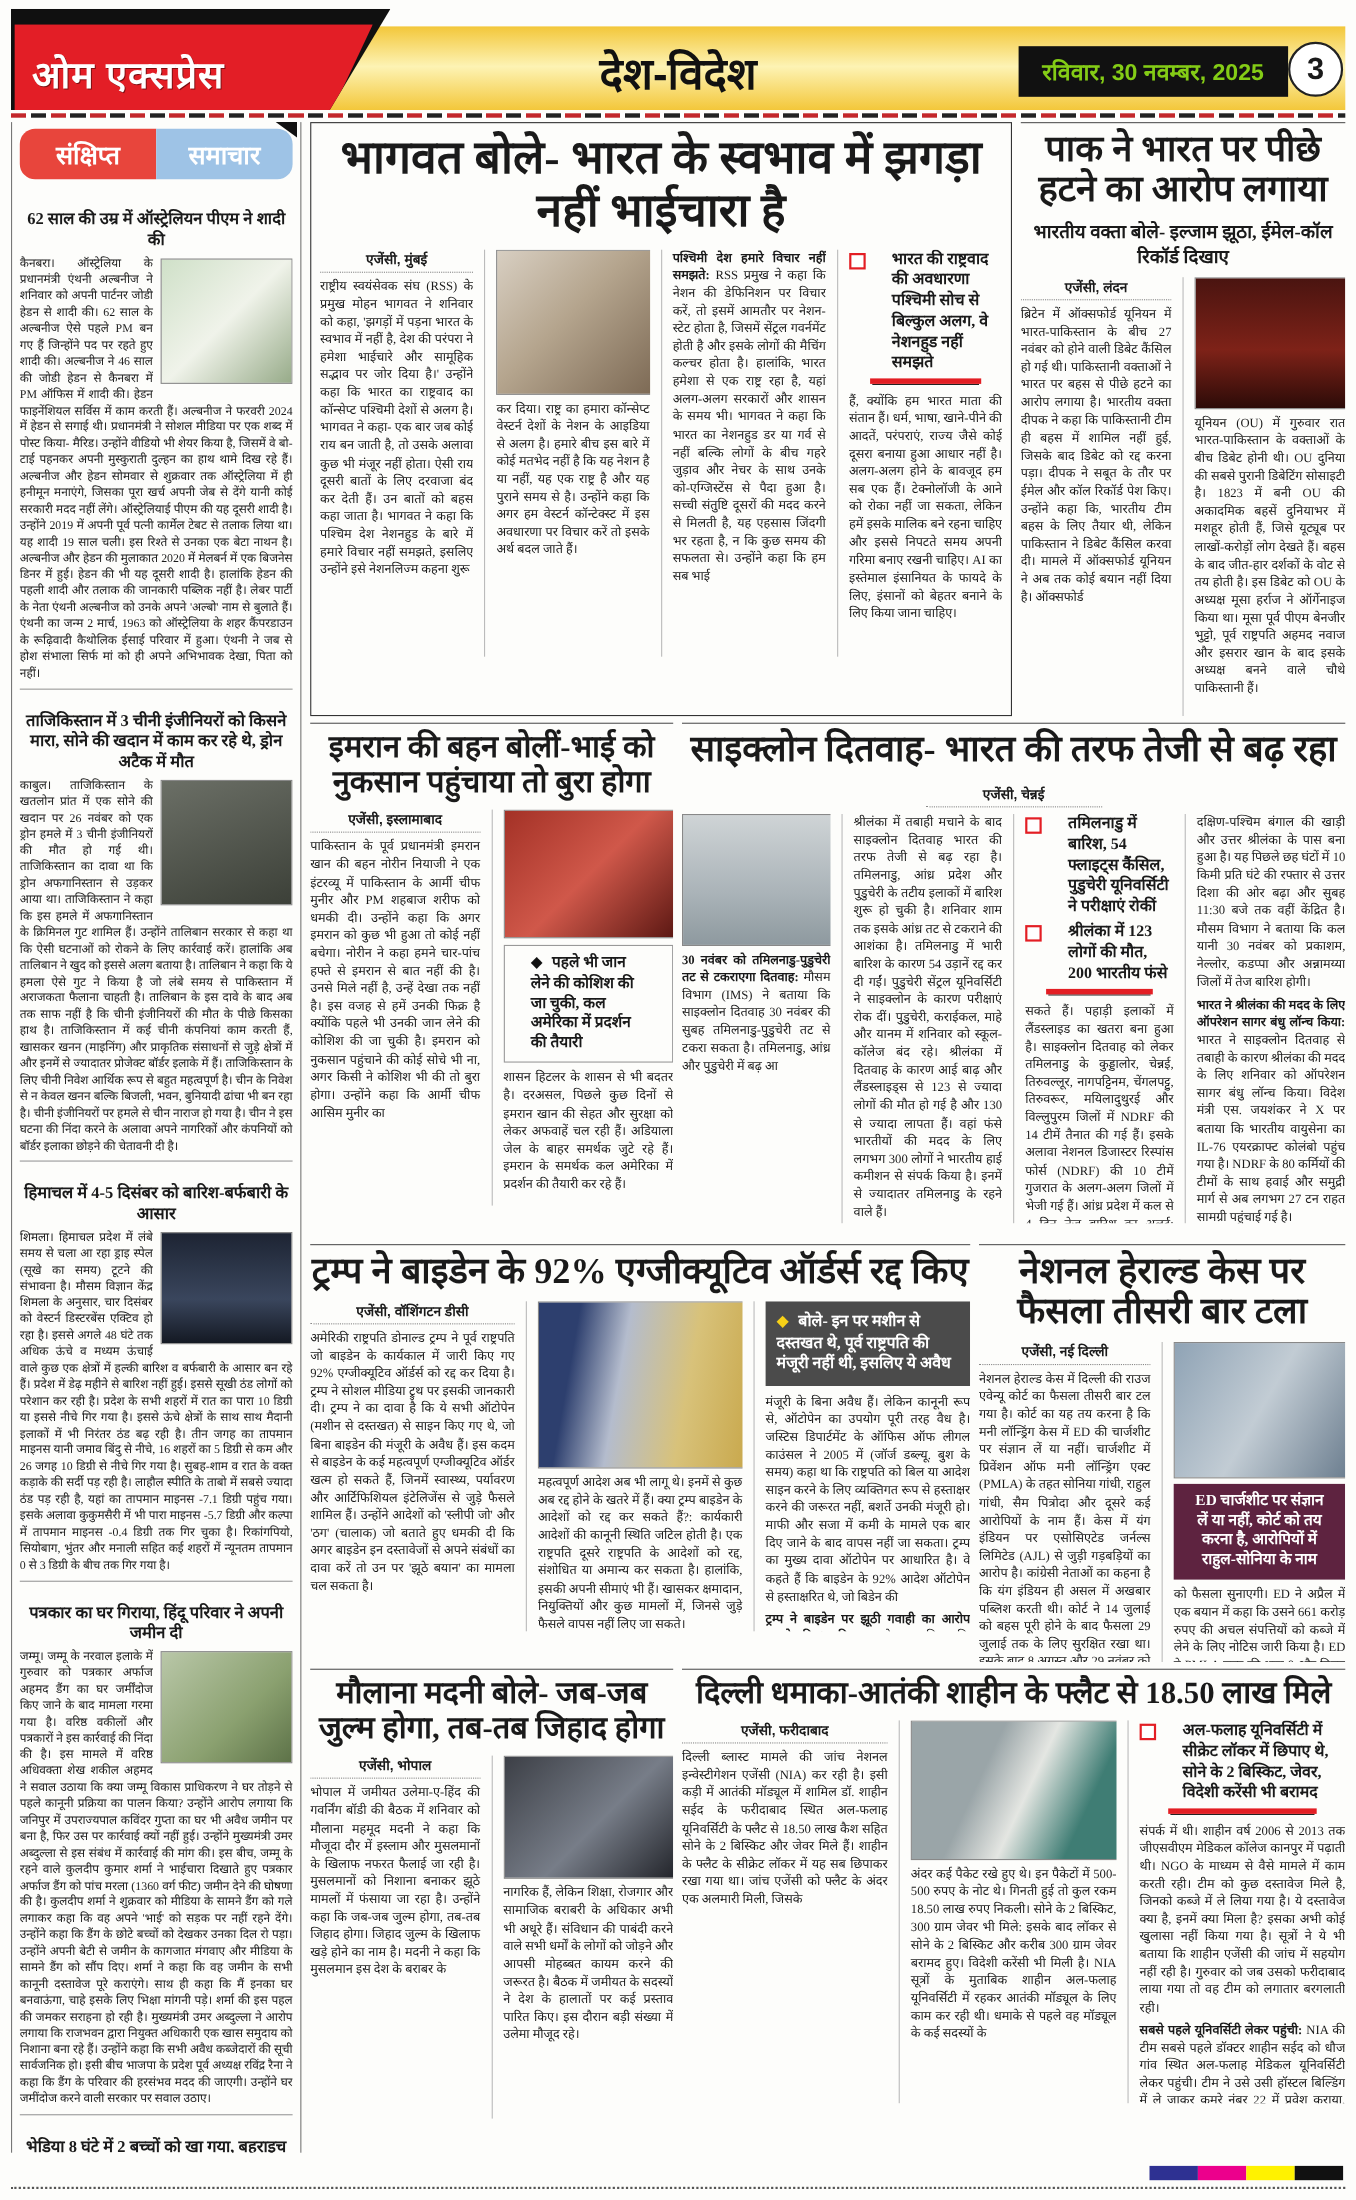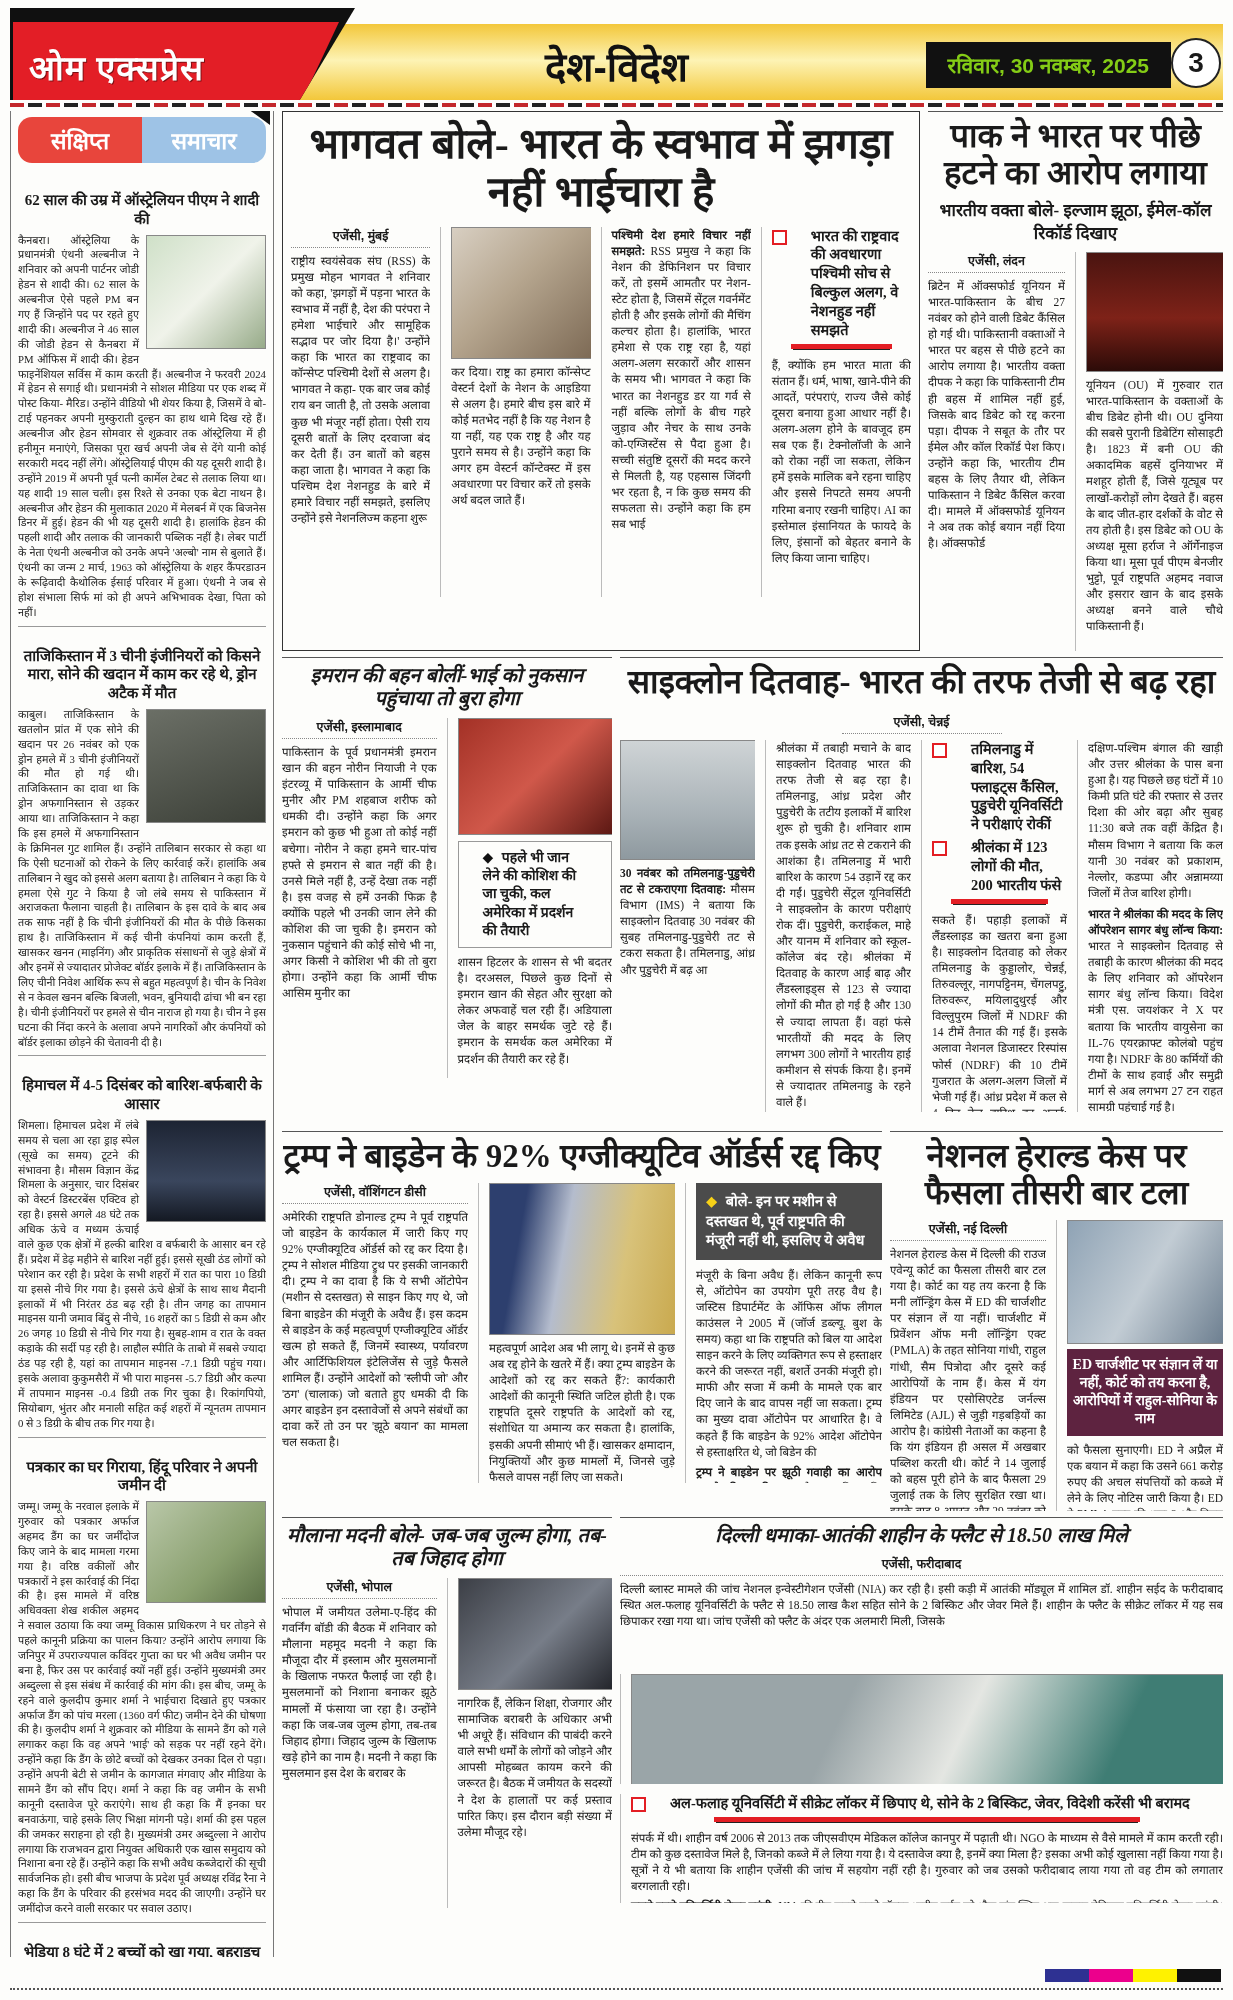--- a/index.html
+++ b/index.html
@@ -36,21 +36,21 @@
   .cols{display:flex;gap:10px;}
   .cols > div{flex:1;min-width:0;overflow:hidden;}
   .cols > div + div{border-left:1px solid #bbb;padding-left:10px;}
   .col{font-size:11.5px;line-height:1.4;text-align:justify;}
   .byline{text-align:center;font-weight:bold;font-size:12.5px;padding-bottom:3px;margin-bottom:5px;
           border-bottom:1px dotted #888;font-family:"Liberation Sans",sans-serif;}
   .lead{font-weight:bold;}
   
   .h-xl{font-size:42px;line-height:1.15;font-weight:bold;text-align:center;margin:2px 0 10px;}
   .h-lg{font-size:33px;line-height:1.12;font-weight:bold;text-align:center;margin:2px 0 8px;}
-  .h-md{font-size:20px;line-height:1.15;font-weight:bold;text-align:center;margin:2px 0 8px;font-style:italic;}
+  .h-md{font-size:28px;line-height:1.15;font-weight:bold;text-align:center;margin:2px 0 8px;}
   .subhead{font-size:17px;font-weight:bold;text-align:center;margin:-2px 0 8px;}
   
   .photo{width:100%;border:1px solid #888;margin-bottom:5px;}
   .p-bhagwat{height:130px;background:linear-gradient(135deg,#d8cfc2,#b5a58e 45%,#7d6a55);}
   .p-debate{height:118px;background:linear-gradient(180deg,#4a1410,#7e2218 55%,#2c0b08);}
   .p-imran{height:115px;background:linear-gradient(135deg,#a33126,#d0584a 50%,#5c1813);}
   .p-sea{height:118px;background:linear-gradient(180deg,#cfd4d6,#aab3b8 60%,#8e999f);}
   .p-trump{height:150px;background:linear-gradient(100deg,#2d3f6e 18%,#b4bccd 40%,#d8c27a 70%,#c9a94e);}
   .p-sonia{height:122px;background:linear-gradient(120deg,#8fa3b5,#c2ccd4 50%,#6d7f90);}
   .p-madani{height:110px;background:linear-gradient(135deg,#3c3f46,#777d88 55%,#23252b);}
@@ -73,21 +73,21 @@
   
   .pq{font-weight:bold;font-size:14.5px;line-height:1.3;display:flex;gap:24px;margin-bottom:4px;}
   .sq{flex:none;width:11px;height:11px;border:2.5px solid #e31e24;margin-top:3px;background:#fff;}
   .redbar{height:5px;background:#e31e24;width:72%;margin:2px auto 8px;box-shadow:0 3px 0 -2px #222;}
   .hl-box{border:1.5px solid #999;padding:7px 24px;font-weight:bold;font-size:14px;line-height:1.3;margin:6px 0;}
   .hl-box .dia{color:#111;margin-right:5px;}
   .dark-box{background:#4b4b4b;color:#fff;font-weight:bold;font-size:14.5px;line-height:1.35;
             padding:9px 10px;margin-bottom:7px;}
   .dark-box .dia{color:#f7d117;margin-right:5px;}
   .caption-box{background:#5e2340;color:#fff;font-weight:bold;font-size:14px;text-align:center;
-               line-height:1.3;padding:7px 2px;margin-bottom:6px;}
+               line-height:1.3;padding:7px 16px;margin-bottom:6px;}
   
   .footer{position:absolute;left:0;right:0;bottom:4px;}
   .cmyk{position:absolute;right:12px;bottom:14px;display:flex;}
   .cmyk div{width:44px;height:13px;}
   .dot-rule{border-top:2px dotted #555;margin:0 10px;position:absolute;left:0;right:0;bottom:6px;}
 </style>
 </head>
 <body>
 
 <header class="masthead">
@@ -294,21 +294,21 @@
           </div>
           <div>
             <div class="photo p-madani"></div>
             <p class="col" style="margin:0;">नागरिक हैं, लेकिन शिक्षा, रोजगार और सामाजिक बराबरी के अधिकार अभी भी अधूरे हैं। संविधान की पाबंदी करने वाले सभी धर्मों के लोगों को जोड़ने और आपसी मोहब्बत कायम करने की जरूरत है। बैठक में जमीयत के सदस्यों ने देश के हालातों पर कई प्रस्ताव पारित किए। इस दौरान बड़ी संख्या में उलेमा मौजूद रहे।</p>
           </div>
         </div>
       </article>
 
       <article class="art" style="flex:1;">
         <h2 class="h-md">दिल्ली धमाका-आतंकी शाहीन के फ्लैट से 18.50 लाख मिले</h2>
-        <div class="cols" style="height:348px;flex-direction:column;">
+        <div class="cols" style="height:348px;">
           <div>
             <div class="byline">एजेंसी, फरीदाबाद</div>
             <p class="col" style="margin:0;">दिल्ली ब्लास्ट मामले की जांच नेशनल इन्वेस्टीगेशन एजेंसी (NIA) कर रही है। इसी कड़ी में आतंकी मॉड्यूल में शामिल डॉ. शाहीन सईद के फरीदाबाद स्थित अल-फलाह यूनिवर्सिटी के फ्लैट से 18.50 लाख कैश सहित सोने के 2 बिस्किट और जेवर मिले हैं। शाहीन के फ्लैट के सीक्रेट लॉकर में यह सब छिपाकर रखा गया था। जांच एजेंसी को फ्लैट के अंदर एक अलमारी मिली, जिसके</p>
           </div>
           <div>
             <div class="photo p-blast"></div>
             <p class="col" style="margin:0;">अंदर कई पैकेट रखे हुए थे। इन पैकेटों में 500-500 रुपए के नोट थे। गिनती हुई तो कुल रकम 18.50 लाख रुपए निकली। सोने के 2 बिस्किट, 300 ग्राम जेवर भी मिले: इसके बाद लॉकर से सोने के 2 बिस्किट और करीब 300 ग्राम जेवर बरामद हुए। विदेशी करेंसी भी मिली है। NIA सूत्रों के मुताबिक शाहीन अल-फलाह यूनिवर्सिटी में रहकर आतंकी मॉड्यूल के लिए काम कर रही थी। धमाके से पहले वह मॉड्यूल के कई सदस्यों के</p>
           </div>
           <div>
             <div class="pq">

